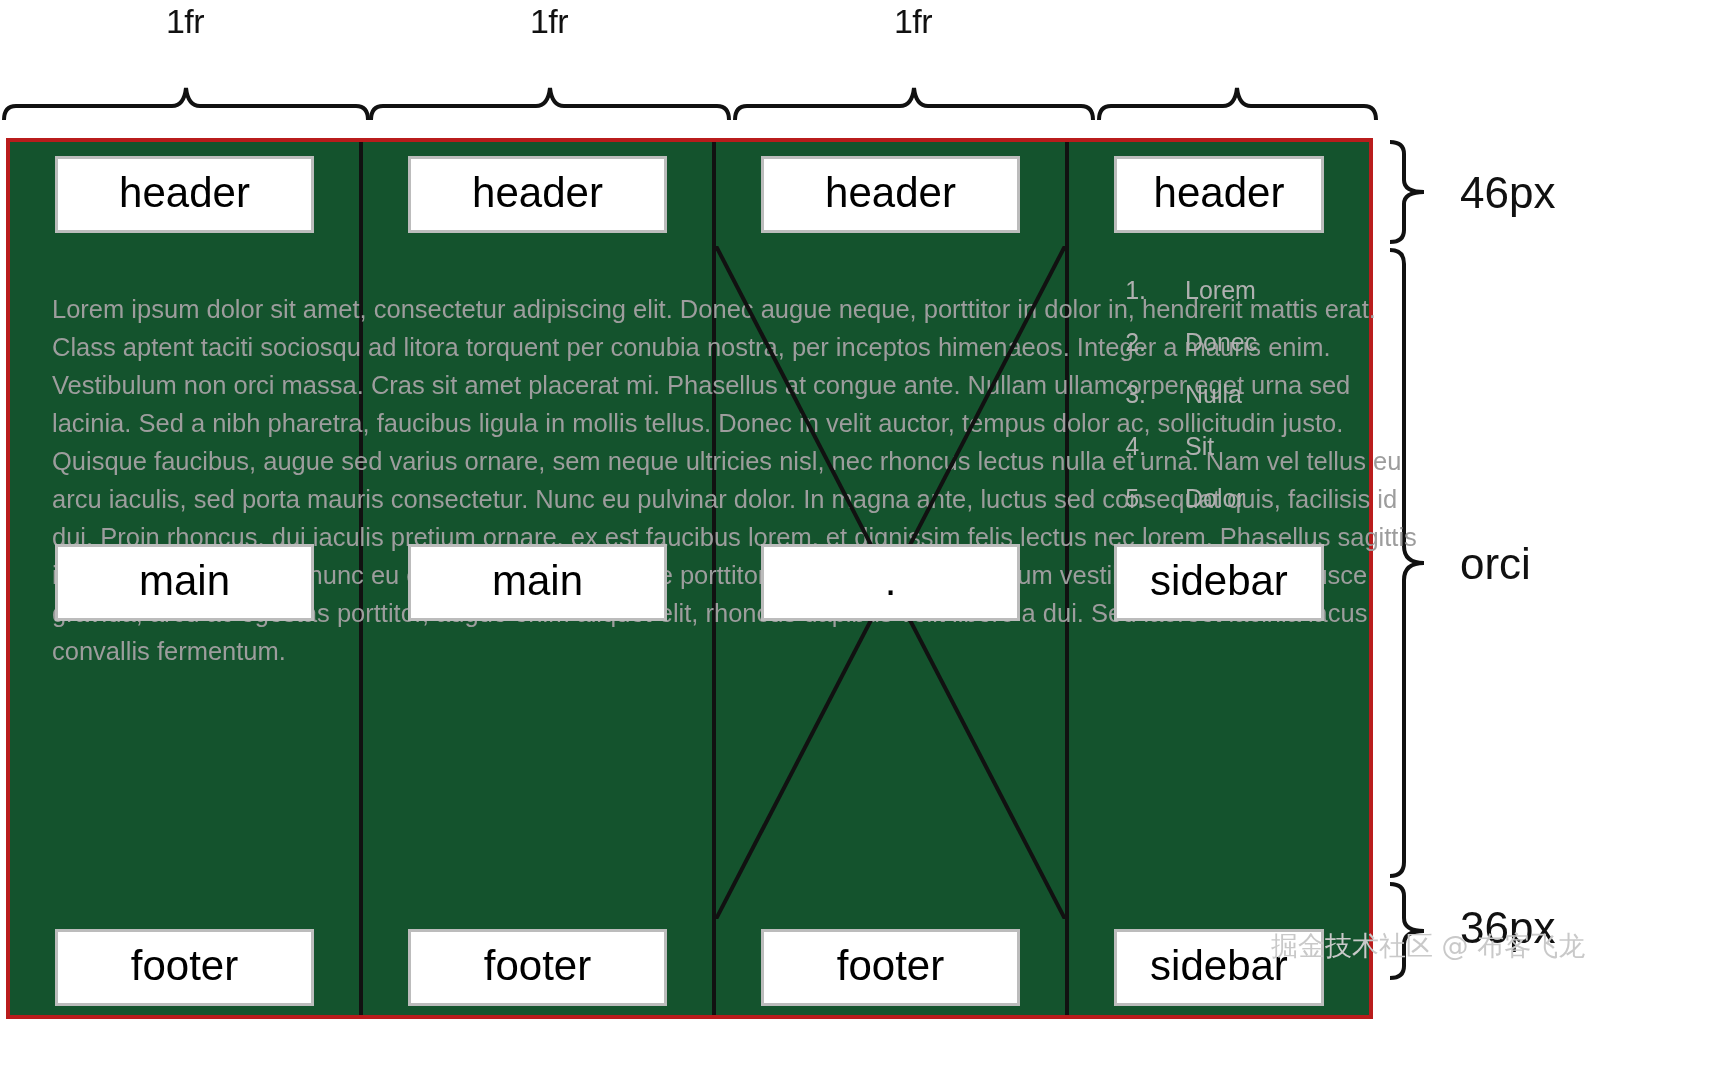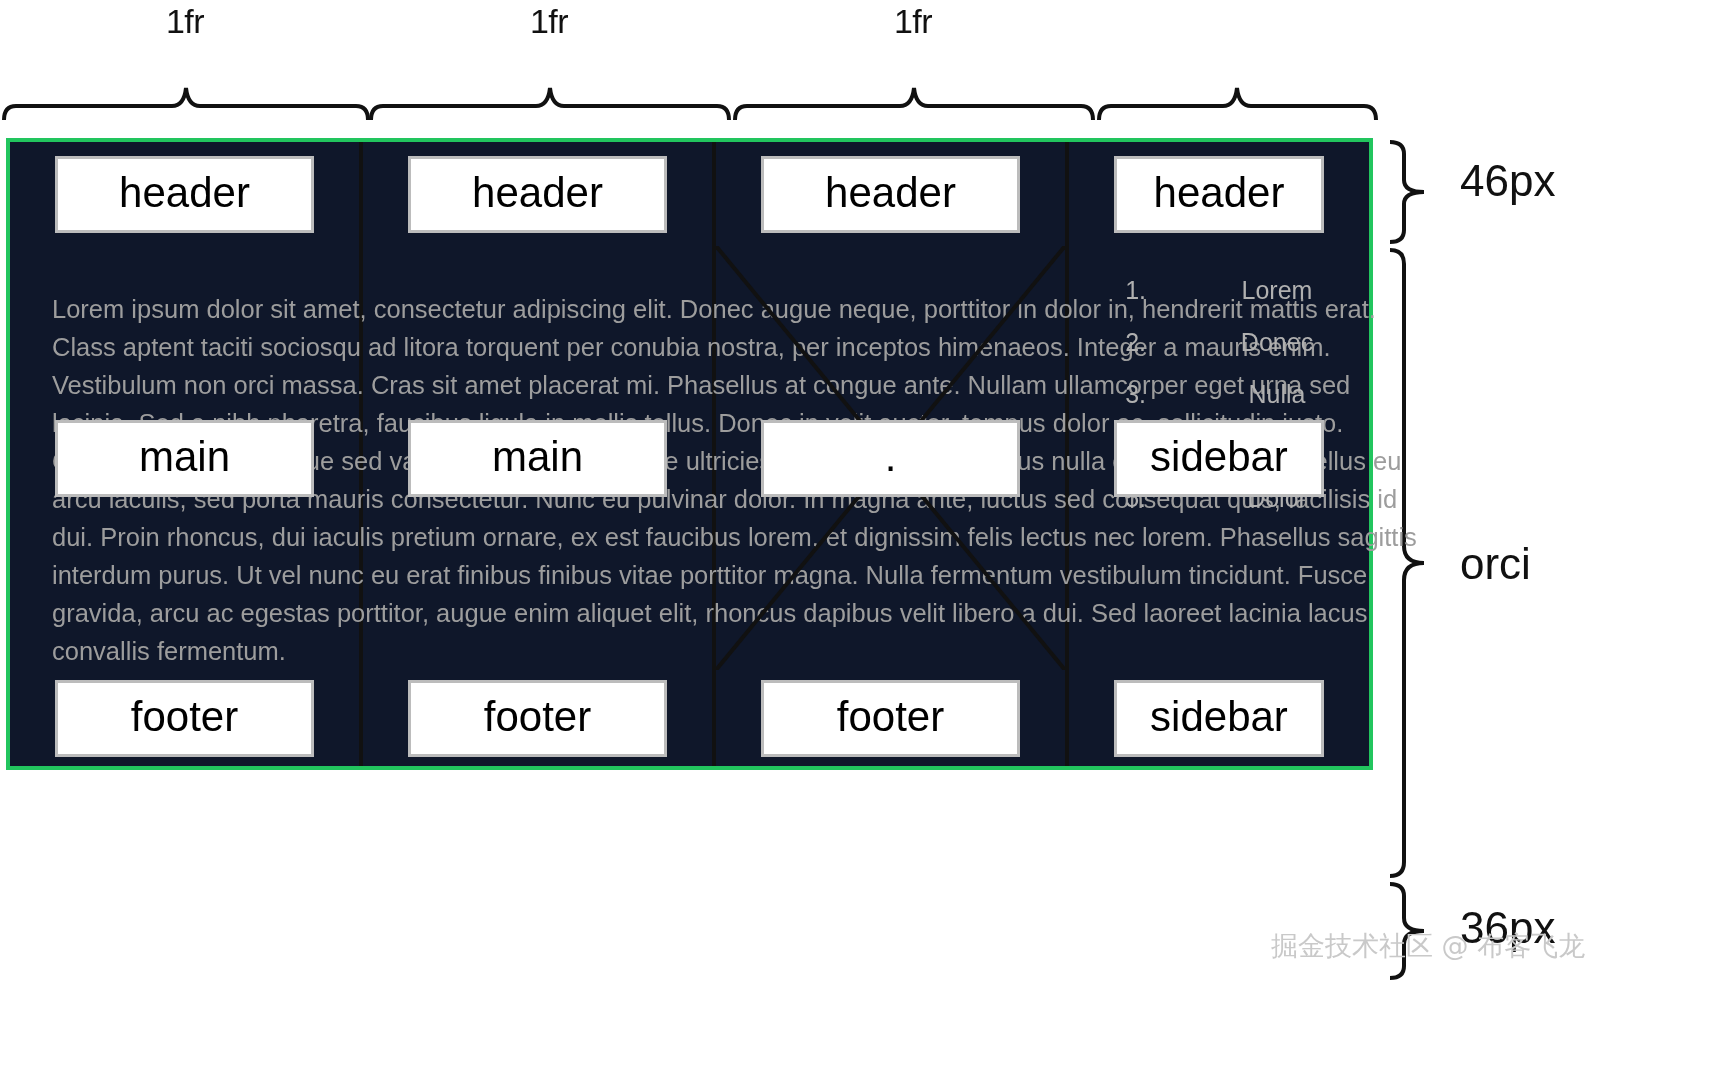--- a/index.html
+++ b/index.html
@@ -57,23 +57,23 @@
     left: 6px;
     width: 42px;
   }
   .brace-right svg { display: block; width: 100%; height: 100%; }
 
   
   .grid-wrap {
     position: absolute;
     left: 6px; top: 138px;
     width: 1367px;
-    height: 632px;
-    border: 4px solid #22c55e;
-    background: #0f172a;
+    height: 881px;
+    border: 4px solid #b91c1c;
+    background: #14532d;
     display: grid;
     grid-template-columns: 1fr 1fr 1fr 300px;
     grid-template-rows: 104px 1fr 96px;
   }
   .cell {
     position: relative;
     border-right: 4px solid #111;
     display: flex;
     align-items: center;
     justify-content: center;
@@ -116,21 +116,20 @@
   .sidelist {
     position: absolute;
     left: 0; top: 30px;
     width: 100%;
     margin: 0;
     padding: 0 0 0 84px;
     list-style: decimal;
     color: #b0b0b0;
     font-size: 25px;
     z-index: 1;
-    text-align: center;
   }
   .sidelist li { margin-bottom: 23px; padding-left: 32px; }
 
   
   .cross {
     position: absolute;
     left: 0; top: 0; right: 0; bottom: 0;
     z-index: 2;
     pointer-events: none;
   }
@@ -182,21 +181,21 @@
     </div>
   </div>
 
   <div class="row-annotations">
 
     <div class="brace-right" style="top:140px; height:104px;">
       <svg viewBox="0 0 42 104" preserveAspectRatio="none">
         <path d="M4,2 Q18,2 18,14 L18,40 Q18,52 38,52 Q18,52 18,64 L18,90 Q18,102 4,102" fill="none" stroke="#111" stroke-width="4"></path>
       </svg>
     </div>
-    <div class="row-label" style="top:156px;">46px</div>
+    <div class="row-label" style="top:168px;">46px</div>
 
     <div class="brace-right" style="top:248px; height:630px;">
       <svg viewBox="0 0 42 630" preserveAspectRatio="none">
         <path d="M4,2 Q18,2 18,16 L18,298 Q18,315 38,315 Q18,315 18,332 L18,614 Q18,628 4,628" fill="none" stroke="#111" stroke-width="4"></path>
       </svg>
     </div>
     <div class="row-label" style="top:539px;">orci</div>
 
     <div class="brace-right" style="top:882px; height:98px;">
       <svg viewBox="0 0 42 98" preserveAspectRatio="none">

